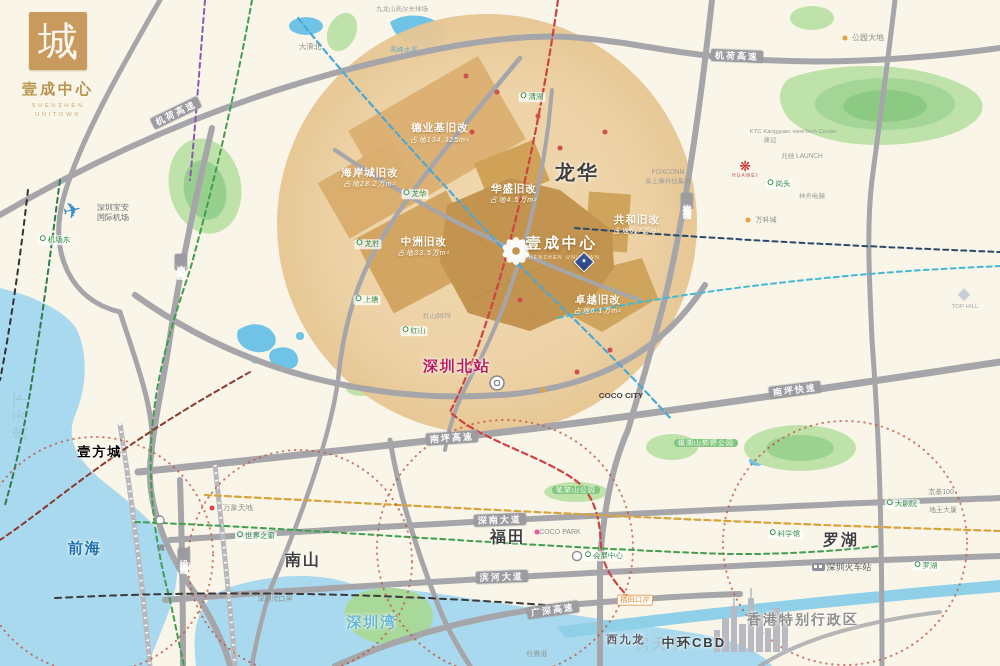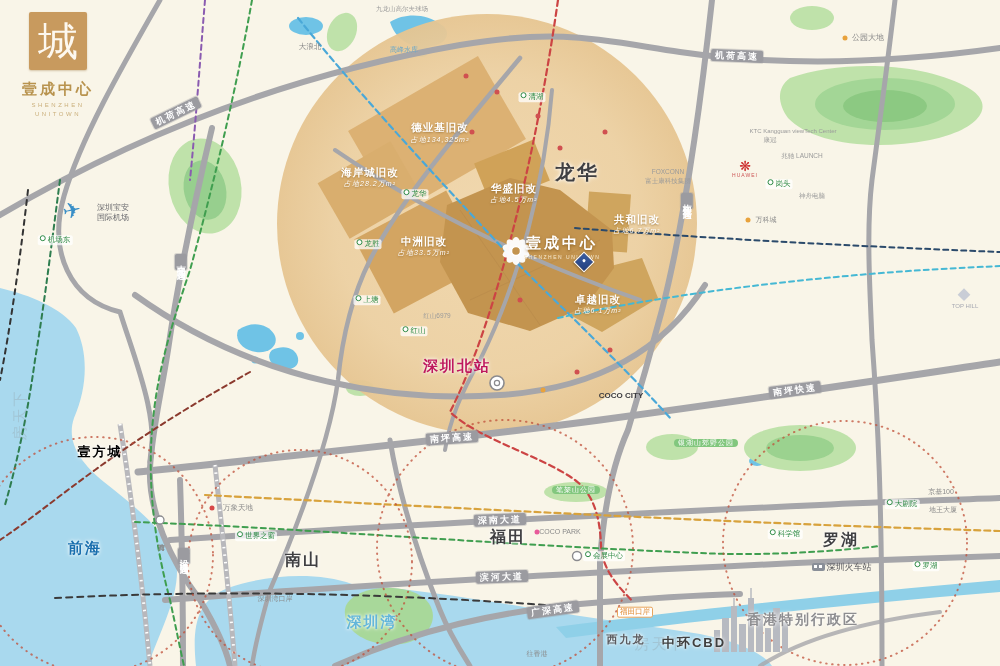--- a/index.html
+++ b/index.html
@@ -8,21 +8,21 @@
   #map svg{position:absolute;left:0;top:0;}
   .lbl{position:absolute;white-space:nowrap;transform:translate(-50%,-50%);line-height:1.15;text-align:center;}
   .big{font-weight:bold;color:#3f3f42;text-shadow:0 0 3px rgba(255,255,255,.9),0 0 5px rgba(255,255,255,.8);letter-spacing:2px;}
   .redev{color:#fff;font-weight:bold;font-size:10.5px;text-shadow:0 1px 2px rgba(120,80,20,.55);letter-spacing:1px;}
   .roads{color:#fff;font-size:9px;font-weight:bold;background:#9b9ba0;padding:1px 4px;border-radius:2px;letter-spacing:2px;box-shadow:0 0 0 1px rgba(155,155,160,.35);}
   .roadsv{writing-mode:vertical-rl;padding:4px 1px;letter-spacing:2px;}
   .stations{font-size:7.5px;color:#2e8b45;background:rgba(255,255,255,.75);padding:0 2px;border-radius:2px;}
   .stations::before{content:'';display:inline-block;width:4px;height:4px;border:1.3px solid #2e8b45;border-radius:50%;background:#fff;margin-right:2px;vertical-align:1px;}
   .small{font-size:7.5px;color:#8a8a8a;}
   .pills{font-size:7px;color:#fff;background:#82c77e;padding:0 4px;border-radius:5px;letter-spacing:1px;}
-  .badges{font-size:7.5px;color:#e0882e;border:1px solid #e8a45c;background:#fff;padding:0 2px;border-radius:2px;margin-top:12px;}
+  .badges{font-size:7.5px;color:#e0882e;border:1px solid #e8a45c;background:#fff;padding:0 2px;border-radius:2px;}
   .watermarks{color:rgba(140,140,140,.25);font-size:15px;letter-spacing:2px;}
   .dots{width:5px;height:5px;border-radius:50%;}
   .brand{position:absolute;left:10px;top:8px;width:96px;text-align:center;}
   .brand-box{width:58px;height:58px;margin:4px auto 10px;background:#c89a5e;border-radius:2px;color:#fdf8ef;
     font-family:"DejaVu Serif","Liberation Serif",serif;font-size:40px;line-height:58px;text-align:center;box-shadow:0 1px 2px rgba(150,110,50,.35);}
   .brand-name{color:#b8934e;font-weight:bold;font-size:15px;letter-spacing:3px;font-family:"DejaVu Serif",serif;}
   .brand-en{color:#cbb07c;font-size:6px;letter-spacing:2.5px;margin-top:3px;}
   .proj{position:absolute;left:562px;top:247px;transform:translate(-50%,-50%);text-align:center;}
   .proj-name{color:#fff;font-weight:bold;font-size:15px;letter-spacing:3px;text-shadow:0 1px 3px rgba(110,70,15,.7);font-family:"DejaVu Serif",serif;}
   .proj-en{color:#f6e8cd;font-size:5px;letter-spacing:1.5px;margin-top:1px;}

